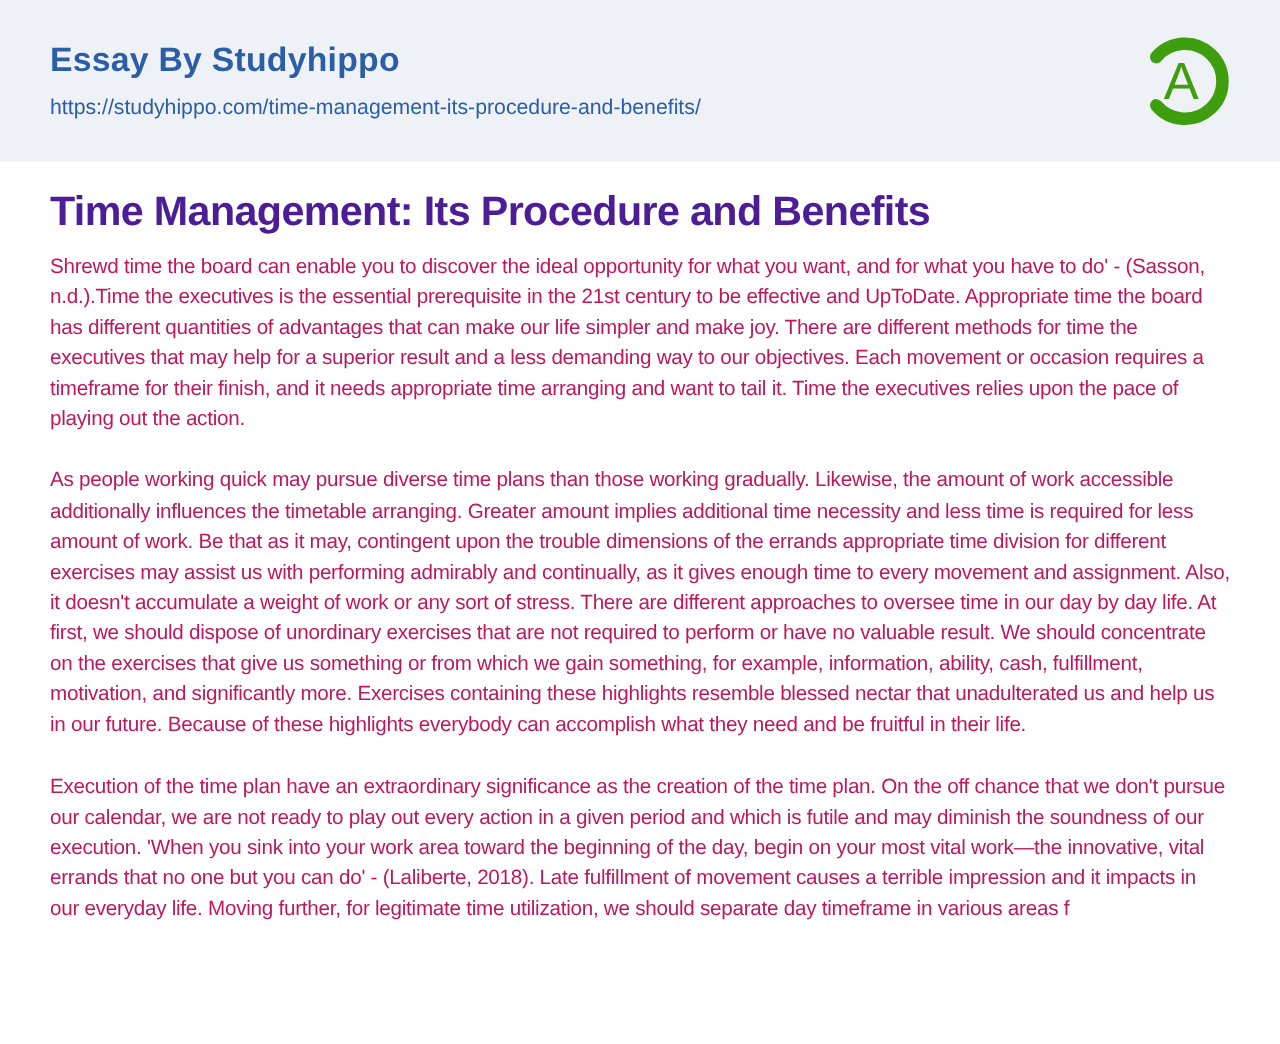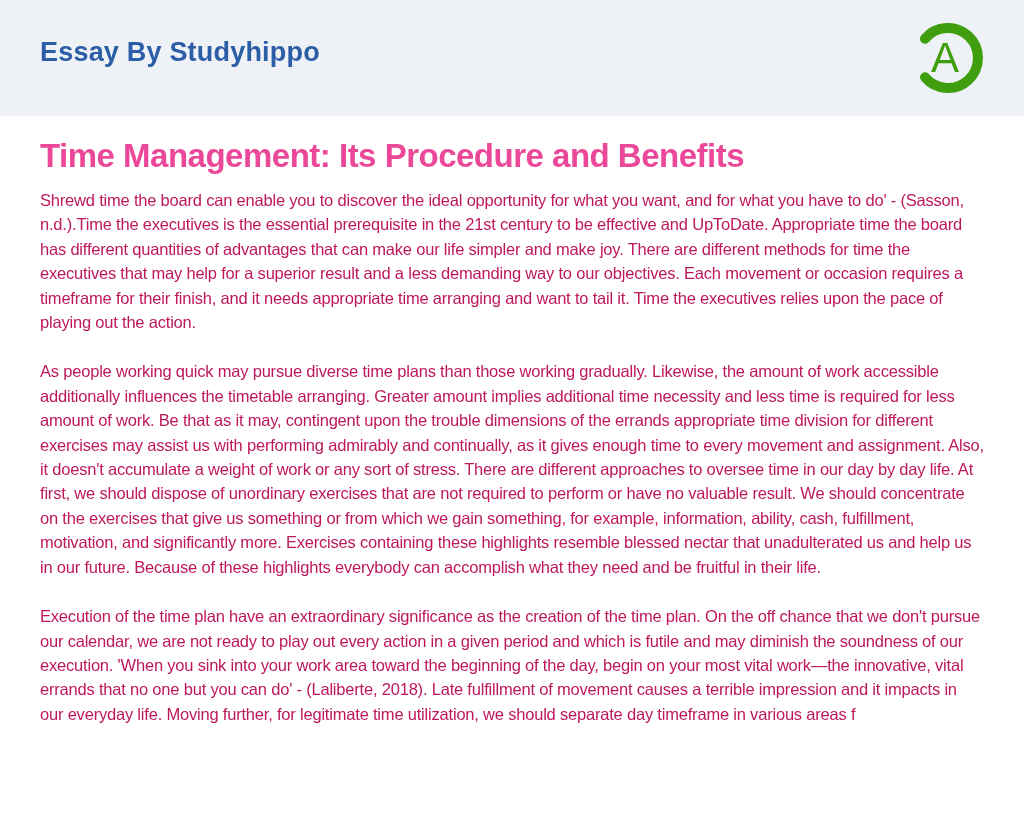--- a/index.html
+++ b/index.html
@@ -6,21 +6,21 @@
   body {
     width: 1024px;
     height: 835px;
     overflow: hidden;
     background: #ffffff;
     font-family: "Liberation Sans", sans-serif;
   }
   .site-header {
     box-sizing: border-box;
     width: 1024px;
-    height: 116px;
+    height: 129px;
     background: #eef1f6;
     display: flex;
     align-items: center;
     padding: 0 36px 0 40px;
   }
   .header-text { display: flex; flex-direction: column; }
   .site-title {
     color: #2b5ea7;
     font-size: 27px;
     font-weight: 700;
@@ -33,40 +33,41 @@
     font-weight: 400;
     text-decoration: none;
   }
   .logo { margin-left: auto; width: 80px; height: 80px; }
   main {
     box-sizing: border-box;
     width: 1024px;
     padding: 0 40px;
   }
   h1.article-title {
-    color: #ec4899;
+    color: #4c1d95;
     font-size: 33px;
     font-weight: 700;
     letter-spacing: -0.5px;
     margin: 21px 0 13px 0;
   }
   p.article-paragraph {
     color: #be185d;
     font-size: 16.5px;
     line-height: 24.4px;
     letter-spacing: -0.2px;
     margin: 0 0 25px 0;
   }
 </style>
 </head>
 <body>
 
 <header class="site-header">
   <div class="header-text">
     <div class="site-title">Essay By Studyhippo</div>
+    <a class="site-url" href="#">https://studyhippo.com/time-management-its-procedure-and-benefits/</a>
   </div>
   <div class="logo">
     <svg width="80" height="80" viewBox="0 0 80 80" aria-hidden="true">
       <path d="M 17 20.7 A 30 30 0 1 1 17 59.3" fill="none" stroke="#3f9e0d" stroke-width="10" stroke-linecap="round"></path>
       <text x="37" y="54" text-anchor="middle" font-family="Liberation Sans, sans-serif" font-size="42" font-weight="500" fill="#3f9e0d">A</text>
     </svg>
   </div>
 </header>
 
 <main>

